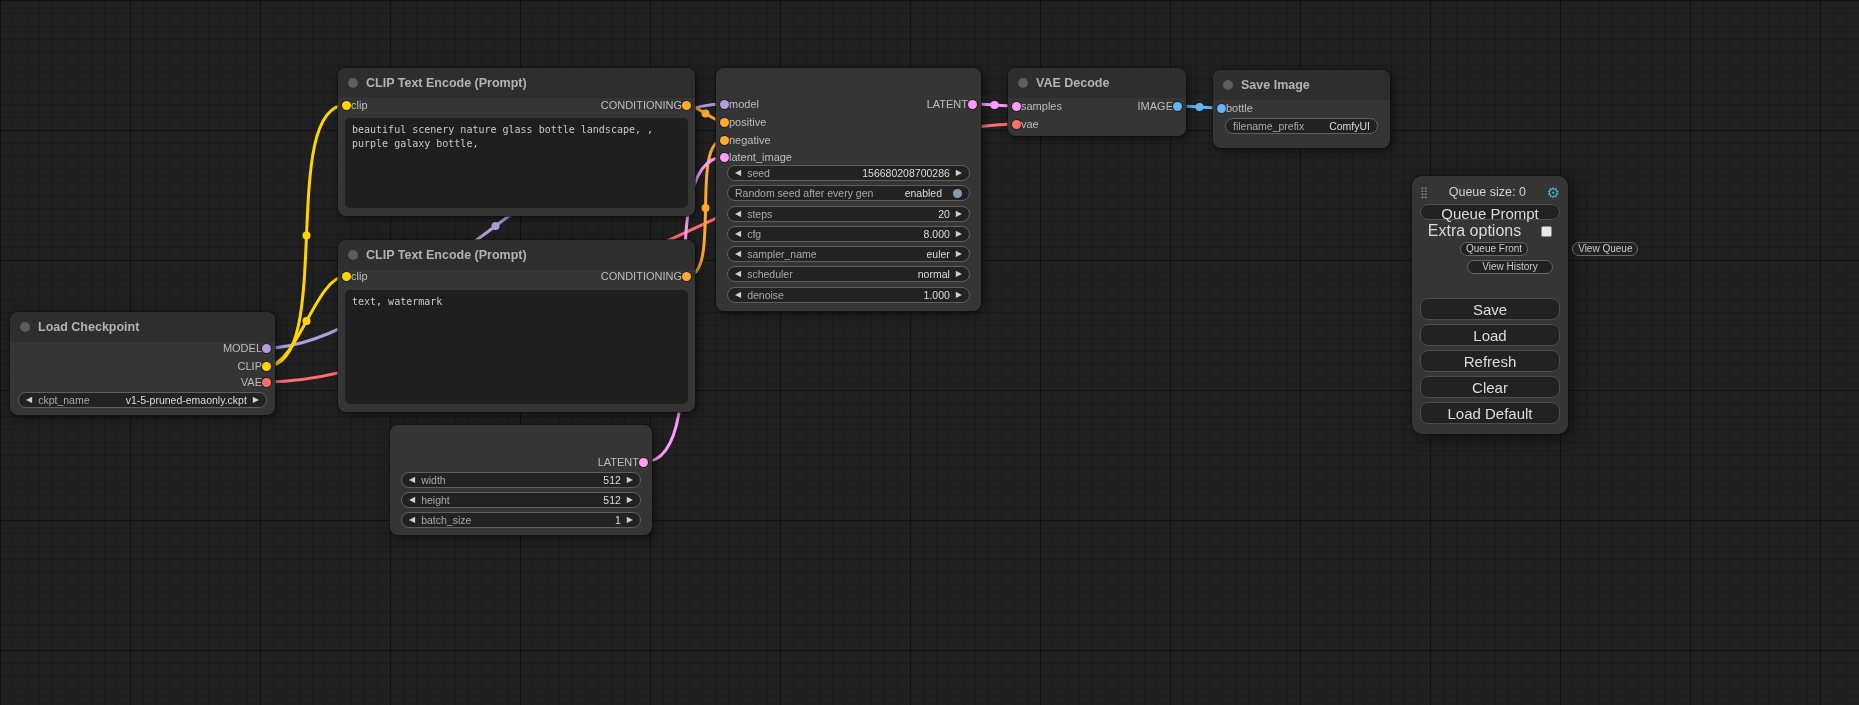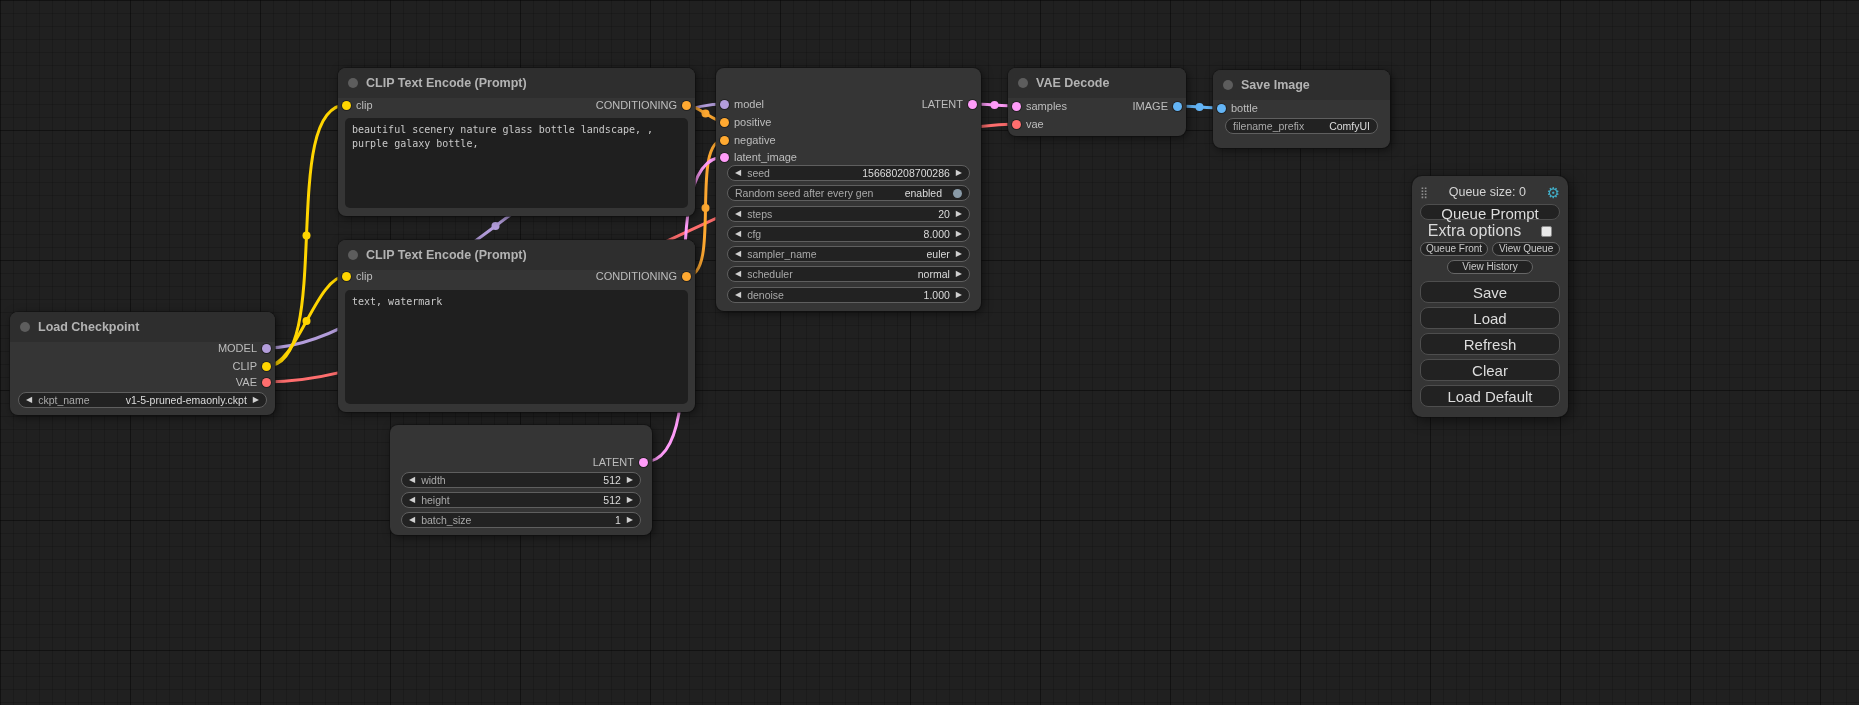--- a/index.html
+++ b/index.html
@@ -23,21 +23,21 @@
     position:absolute; z-index:2; background:#353535; border-radius:8px;
     box-shadow:2px 2px 10px rgba(0,0,0,.55), 0 0 0 1px rgba(20,20,20,.55);
   }
   .ntitle {
     height:30px; display:flex; align-items:center; gap:8px; padding:0 10px;
     background:#2e2e2e; border-radius:8px 8px 0 0;font-weight:bold;
   }
   .tdot { width:10px; height:10px; border-radius:50%; background:#5d5d5d; flex:none; }
   .ttext { font-size:12.5px; color:#b3b3b3; white-space:nowrap; }
 
-  .slot { position:absolute; height:18px; display:flex; align-items:center; gap:5px;
+  .slot { position:absolute; height:18px; display:flex; align-items:center; 
           font-size:11px; color:#bdbdbd; }
   .slot.in  { left:4px; }
   .slot.out { right:4px; }
   .pdot { width:9px; height:9px; border-radius:50%; flex:none;
           box-shadow:0 0 0 1px rgba(0,0,0,.35); }
 
   .widget {
     position:absolute; height:16px; background:#222; border:1px solid #5f5f5f;
     border-radius:8px; display:flex; align-items:center; padding:0 7px; gap:6px;
     font-size:10.5px; color:#c7c7c7; overflow:hidden;
@@ -75,24 +75,24 @@
   .queue-btn { height:16px; font-size:15px; }
   .extra-row { display:flex; align-items:center; justify-content:center; gap:20px;
                height:14px; color:#d9d9d9; font-size:16px; }
   .checkbox { width:11px; height:11px; background:#e9e9e9; border:1px solid #8a8a8a;
               border-radius:2px; cursor:pointer; }
   .small-row { display:flex; gap:4px; height:14px; }
   .small-row.center { justify-content:center; }
   .small-btn {
     flex:1; background:#222; color:#c9c9c9; border:1px solid #666; border-radius:8px;
     font-family:"Liberation Sans",sans-serif; font-size:10px; line-height:1;
-    padding:0 5px; cursor:pointer; white-space:nowrap;
+    padding:0 5px; cursor:pointer; white-space:nowrap;margin-left:40px;
   }
   .small-btn.history { flex:none; width:86px; }
-  .gap-above { margin-top:3px; }
+  .gap-above { margin-top:20px; }
 </style>
 </head>
 <body>
 
 <div id="canvas">
 
   <svg id="wires" width="1859" height="705">
     <path d="M267,348 C397,348 594,104 724,104" style="stroke:var(--c-model)"></path>
     <circle cx="495.5" cy="226" r="4" style="fill:var(--c-model)"></circle>
 

